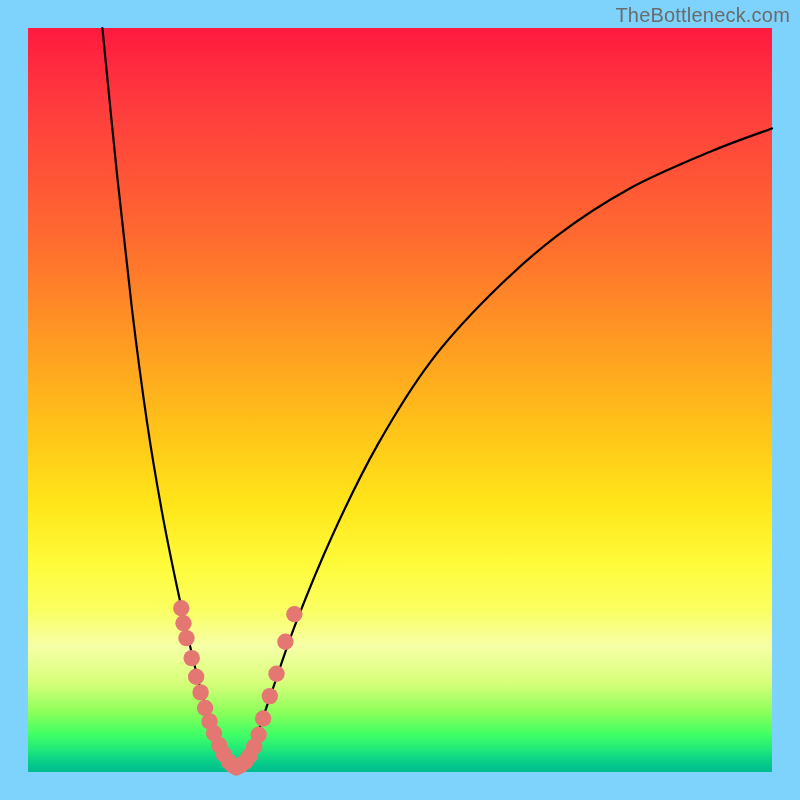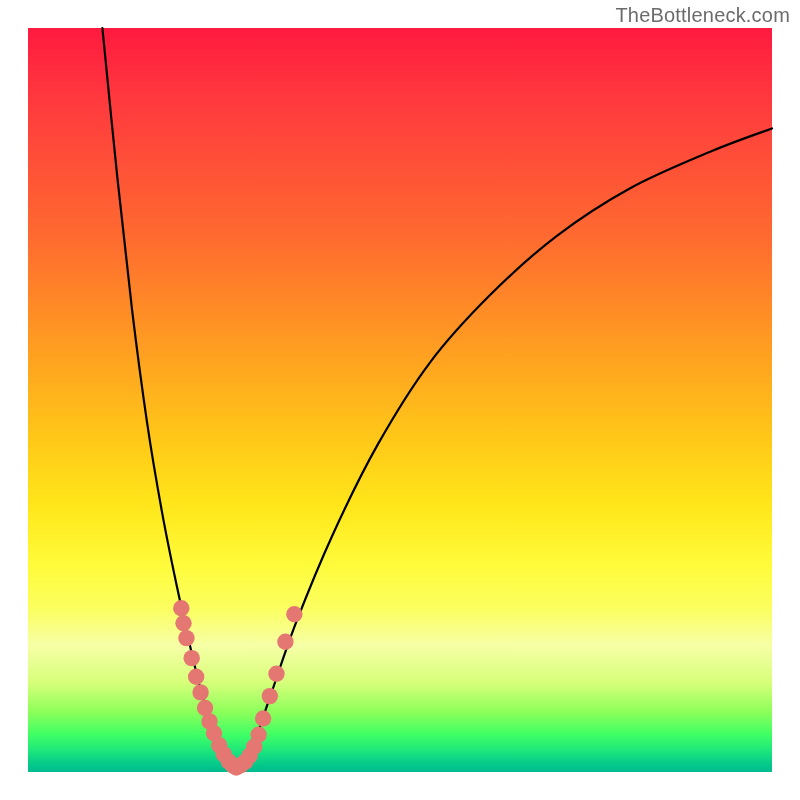--- a/index.html
+++ b/index.html
@@ -7,21 +7,21 @@
     padding: 0;
     width: 800px;
     height: 800px;
     background: #000;
     overflow: hidden;
   }
   .frame {
     position: absolute;
     left: 0; top: 0;
     width: 800px; height: 800px;
-    background: #ffffff;
+    background: #7dd3fc;
   }
   .plot-area {
     position: absolute;
     left: 28px;
     top: 28px;
     width: 744px;
     height: 744px;
     
     background: linear-gradient(
       to bottom,

